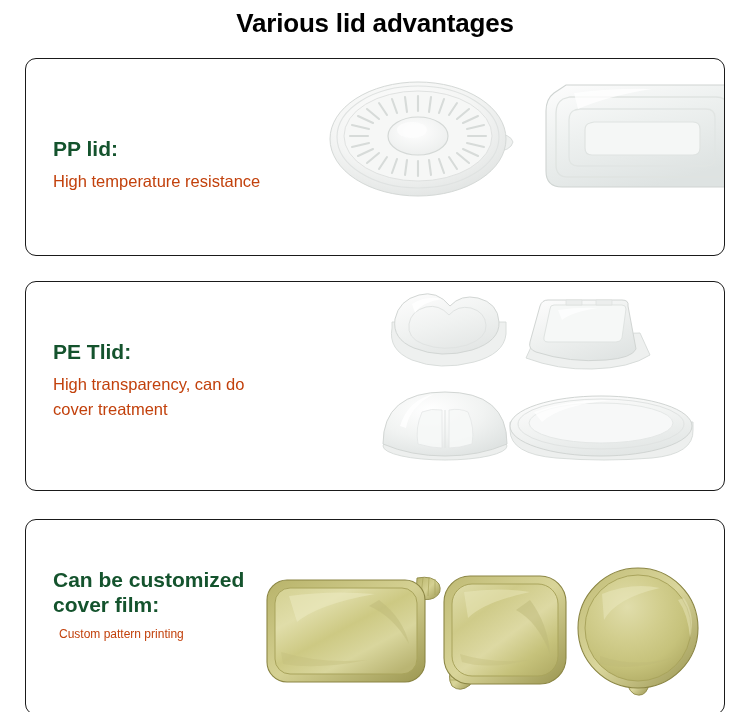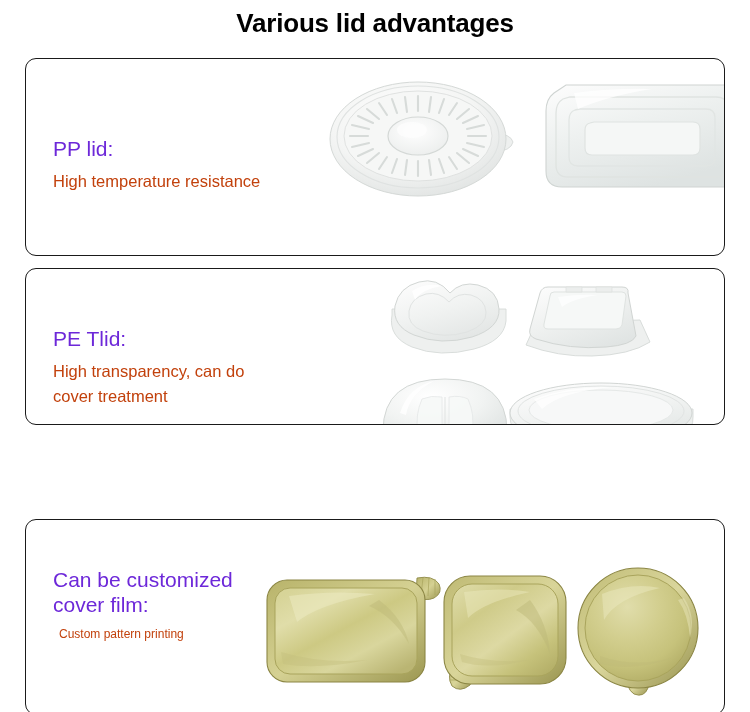--- a/index.html
+++ b/index.html
@@ -36,32 +36,32 @@
     position: absolute;
     left: 25px;
     width: 700px;
     box-sizing: border-box;
     border: 1px solid #1a1a1a;
     border-radius: 11px;
     background: #ffffff;
     overflow: hidden;
   }
   #card-pp   { top: 58px;  height: 198px; }
-  #card-pe   { top: 268px; height: 157px; }
+  #card-pe   { top: 281px; height: 210px; }
   #card-film { top: 519px; height: 196px; }
 
   .card-text {
     position: absolute;
     left: 27px;
     z-index: 3;
   }
   .card-heading {
     font-size: 21px;
-    font-weight: normal;
-    color: #6d28d9;
+    font-weight: bold;
+    color: #14532d;
     line-height: 1.18;
     margin: 0 0 7px 0;
     white-space: pre-line;
   }
   .card-sub {
     font-size: 16.5px;
     font-weight: normal;
     color: #c2410c;
     line-height: 1.55;
     margin: 0;

